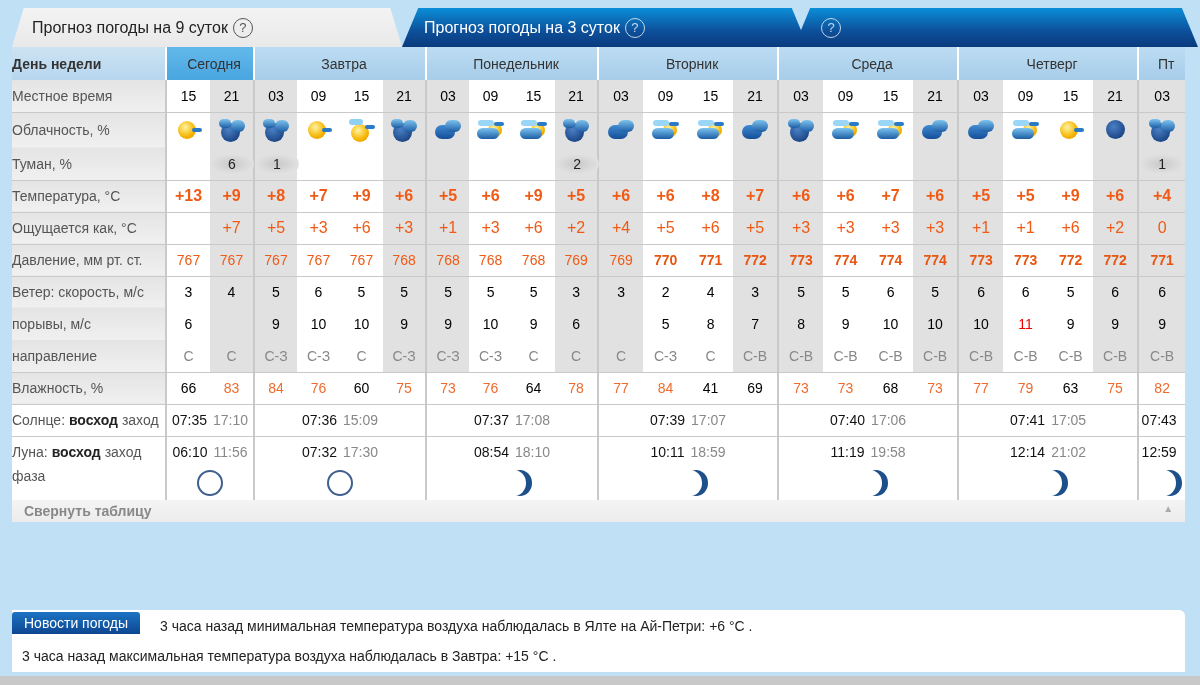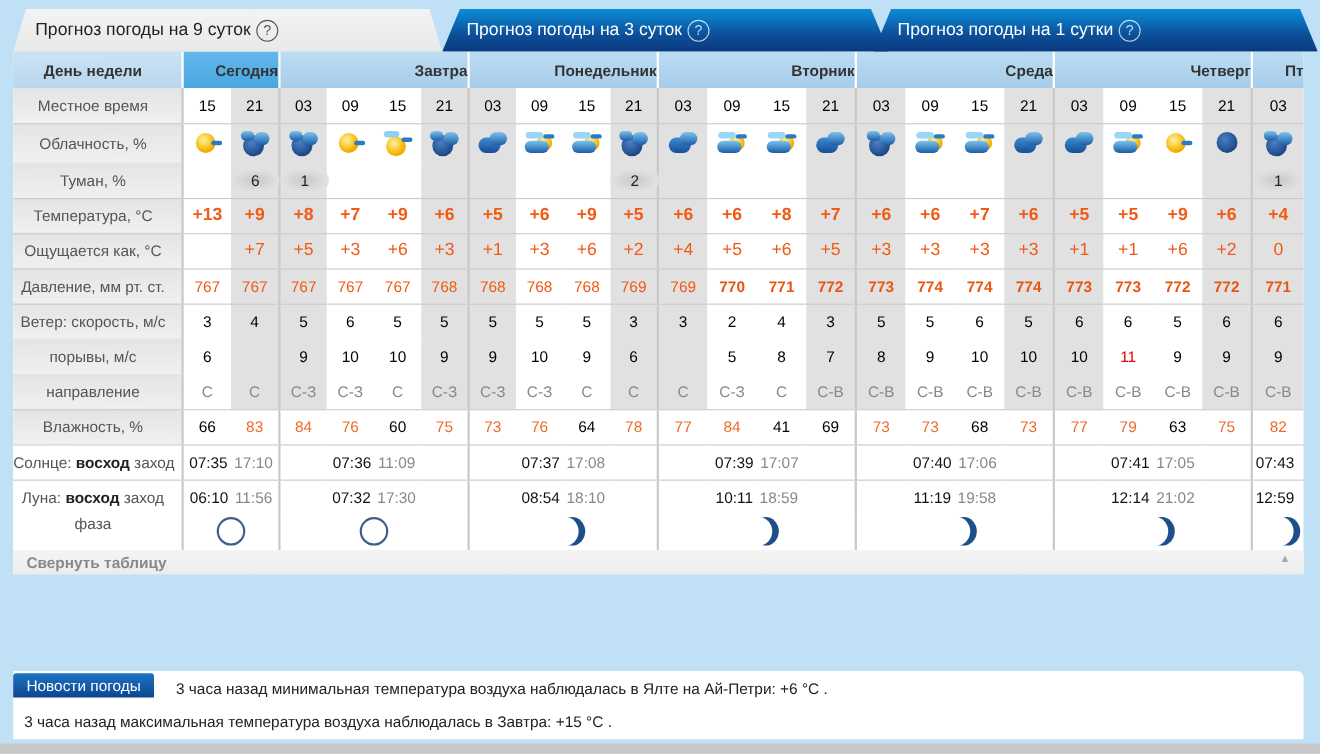--- a/index.html
+++ b/index.html
@@ -8,22 +8,22 @@
 .tabs{position:relative;height:47px}
 .tab{position:absolute;top:8px;height:39px;display:flex;align-items:center;font-size:16px;padding-left:20px;border-radius:8px 8px 0 0}
 .tab.active{left:0;width:390px;background:linear-gradient(#f3f3f3,#e9e9e9);color:#222;clip-path:polygon(0 100%,3% 0,97% 0,100% 100%)}
 .tab.blue{background:linear-gradient(#0b8ed8,#0d4f9a 60%,#0a3a7d);color:#fff;clip-path:polygon(0 100%,4% 0,96% 0,100% 100%)}
 .tab.t3{left:390px;width:406px;padding-left:22px}
 .tab.t1{left:782px;width:404px;padding-left:22px}
 .q{display:inline-block;width:20px;height:20px;border-radius:50%;border:1.5px solid currentColor;opacity:.75;font-size:13px;text-align:center;line-height:17px;margin-left:5px}
 .summary{background:linear-gradient(#efefef,#fdfdfd);height:70px;padding:11px 12px 0;font-size:20px;font-weight:bold;color:#111;line-height:26px}
 table{border-collapse:collapse;width:1173px;table-layout:fixed;background:#fff}
 td,th{text-align:center;font-size:14px;height:32px;padding:0;white-space:nowrap}
-.lab{width:154px;text-align:center;padding-right:8px;color:#555;background:linear-gradient(#e4e4e4,#f0f0f0)}
-.daycell{height:33px;font-size:14px;font-weight:bold;color:#333;text-align:right;padding-left:8px;background:linear-gradient(#bcdcf2,#a7cdea);border-left:2px solid #fff}
+.lab{width:154px;text-align:left;padding-right:8px;color:#555;background:linear-gradient(#e4e4e4,#f0f0f0)}
+.daycell{height:33px;font-size:14px;font-weight:normal;color:#333;text-align:center;padding-left:8px;background:linear-gradient(#bcdcf2,#a7cdea);border-left:2px solid #fff}
 .daycell.today{background:linear-gradient(#62b8ea,#4aa6e0)}
 .hdlab{background:linear-gradient(#cde3f3,#b7d6ee);color:#333;font-weight:bold}
 .g{background:#e1e1e1}
 .bl{border-left:2px solid #c9c9c9}
 .temp{color:#f05a14;font-weight:bold;font-size:16px}
 .feel{color:#f05a14;font-size:16px}
 .pr{color:#f05a14}
 .prb{color:#e85510;font-weight:bold}
 .hum-o{color:#f06a2c}
 .dir{color:#888}
@@ -55,21 +55,20 @@
   <div class="tabs">
     <div class="tab active">
         <span>Прогноз погоды на 9 суток</span>
         <span class="q">?</span>
       </div>
     <div class="tab blue t3">
         <span>Прогноз погоды на 3 суток</span>
         <span class="q">?</span>
       </div>
     <div class="tab blue t1">
-        <span>Прогноз погоды на 1 сутки</span>
         <span class="q">?</span>
       </div>
   </div>
   <table>
     <colgroup id="cg">
         <col style="width:154px">
         <col style="width:44px">
         <col style="width:44px">
         <col style="width:43px">
         <col style="width:43px">
@@ -360,21 +359,21 @@
           <td class="hum-o ">73</td>
           <td class="hum-o bl">77</td>
           <td class="hum-o ">79</td>
           <td class="">63</td>
           <td class="hum-o ">75</td>
           <td class="hum-o bl">82</td>
         </tr>
         <tr class="sep">
           <td class="lab" style="background:#fff"><span>Солнце:</span> <b>восход</b> <span>заход</span></td>
           <td colspan="2" class="bl" style="height:31px"><span class="sunrise">07:35</span><span class="sunset">17:10</span></td>
-          <td colspan="4" class="bl" style="height:31px"><span class="sunrise">07:36</span><span class="sunset">11:09</span></td>
+          <td colspan="4" class="bl" style="height:31px"><span class="sunrise">07:36</span><span class="sunset">15:09</span></td>
           <td colspan="4" class="bl" style="height:31px"><span class="sunrise">07:37</span><span class="sunset">17:08</span></td>
           <td colspan="4" class="bl" style="height:31px"><span class="sunrise">07:39</span><span class="sunset">17:07</span></td>
           <td colspan="4" class="bl" style="height:31px"><span class="sunrise">07:40</span><span class="sunset">17:06</span></td>
           <td colspan="4" class="bl" style="height:31px"><span class="sunrise">07:41</span><span class="sunset">17:05</span></td>
           <td colspan="1" class="bl" style="height:31px"><span class="sunrise">07:43</span><span class="sunset"></span></td>
         </tr>
         <tr class="sep">
           <td class="lab" style="background:#fff;height:30px"><span>Луна:</span> <b>восход</b> <span>заход</span></td>
           <td colspan="2" class="bl"><span class="sunrise">06:10</span><span class="sunset">11:56</span></td>
           <td colspan="4" class="bl"><span class="sunrise">07:32</span><span class="sunset">17:30</span></td>

